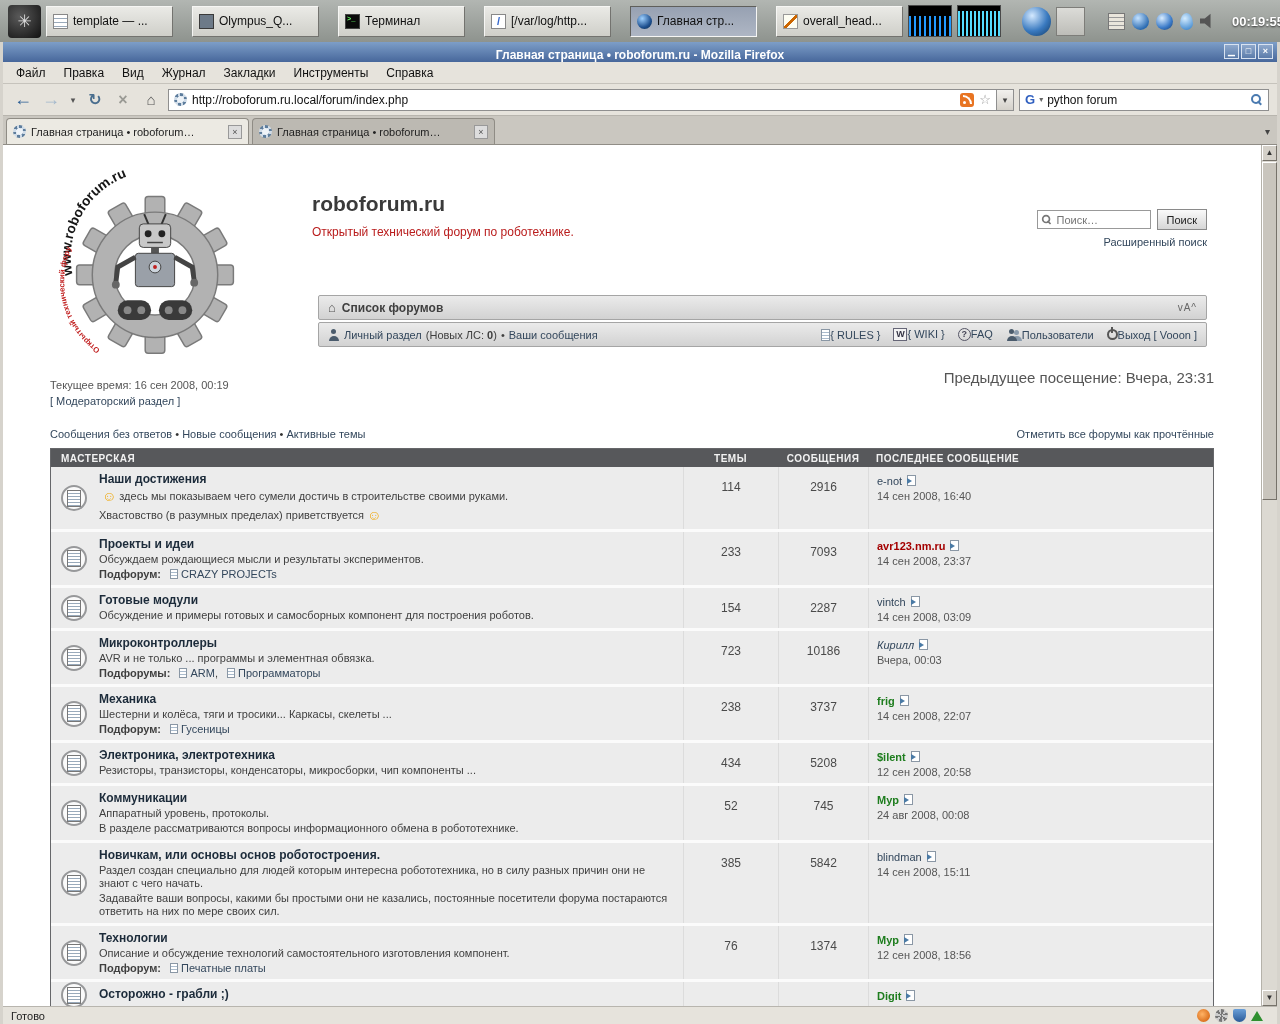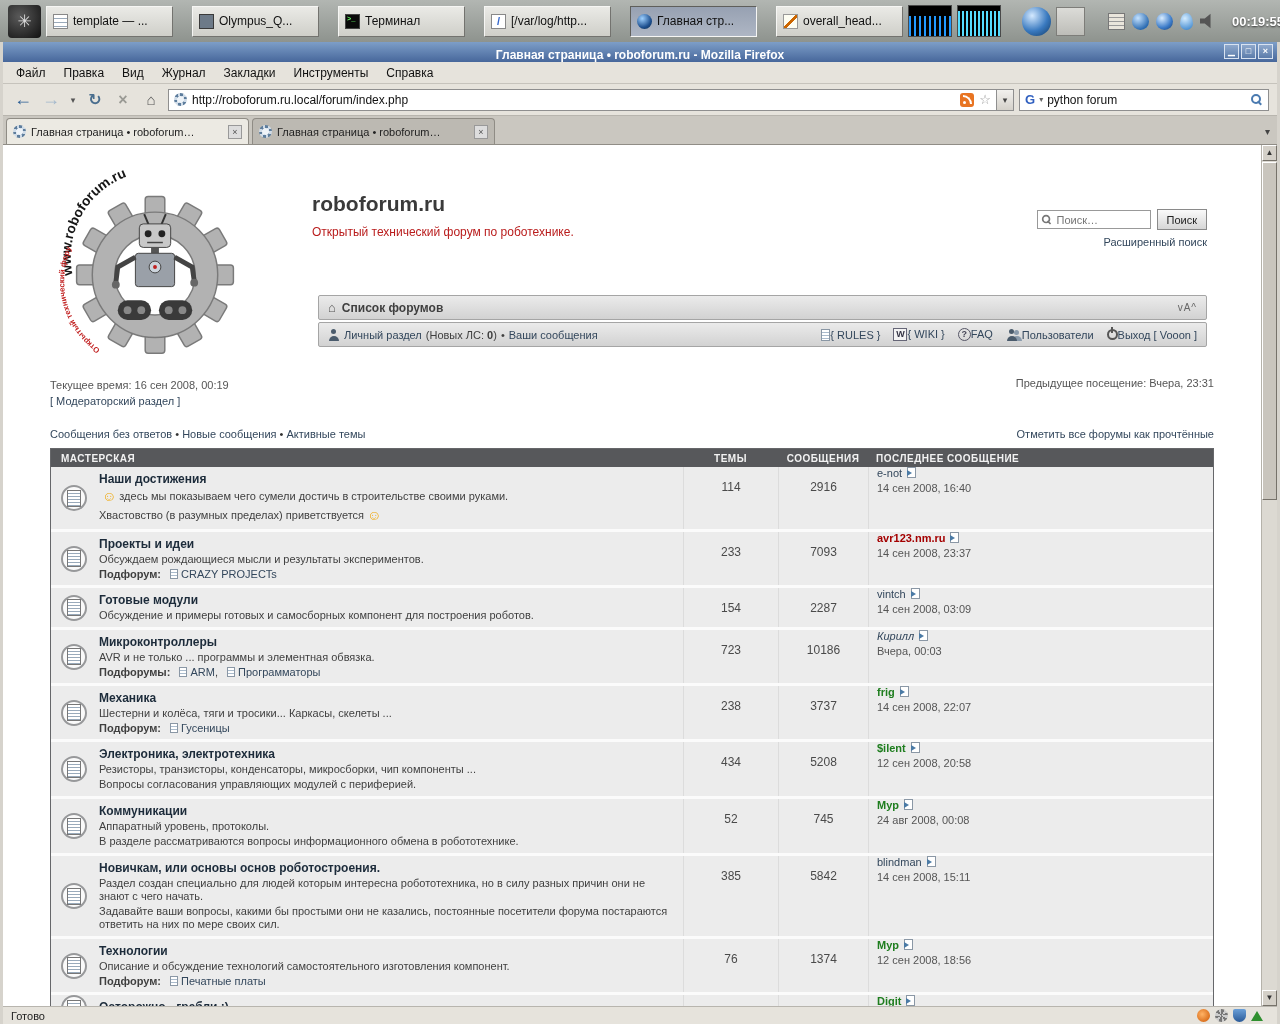--- a/index.html
+++ b/index.html
@@ -94,21 +94,21 @@
 .bar1{top:150px;font-weight:bold;font-size:12px}
 .bar2{top:177px}
 .home-glyph{margin-right:6px;font-size:13px;color:#555}
 .fontsize{margin-left:auto;font-size:10px;color:#666;letter-spacing:1px;font-weight:normal}
 .ub-left{display:flex;align-items:center;gap:4px}
 .pm-count{font-weight:bold}
 .ub-right{margin-left:auto;display:flex;gap:13px;align-items:center}
 .ub-link{display:flex;align-items:flex-start;color:#33475c}
 .link{color:#33475c}
 .meta-left{position:absolute;left:47px;top:232px;font-size:11px;color:#555;line-height:16px}
-.meta-right{position:absolute;right:47px;top:232px;font-size:11px;color:#555}
+.meta-right{position:absolute;right:47px;top:224px;font-size:15px;color:#555}
 .quicklinks{position:absolute;left:47px;top:283px;font-size:11px;color:#333}
 .qlink{color:#33475c}
 .markread{position:absolute;right:47px;top:283px;font-size:11px;color:#33475c}
 
 
 .ftable{position:absolute;left:47px;top:303px;width:1164px;border:1px solid #66676a;background:#fff}
 .fhead{display:flex;background:#57585b;color:#f2f2f2;font-size:10px;font-weight:bold;height:18px;align-items:center;letter-spacing:.5px}
 .h-cat{flex:1;padding-left:10px}
 .h-top{width:95px;text-align:center}
 .h-posts{width:90px;text-align:center}
@@ -120,21 +120,21 @@
 .c-main{flex:1;padding:5px 8px 5px 2px}
 .fname{display:block;font-size:12px;font-weight:bold;color:#1c2b3a;line-height:14px}
 .fdesc{font-size:11px;color:#3f3f3f;line-height:13px;margin-top:2px}
 .tall .fdesc{line-height:17px}
 .smiley{color:#f0a500;font-size:14px;margin:0 3px;vertical-align:-1px}
 .fsub{font-size:11px;color:#3f3f3f;margin-top:2px}
 .mini-doc{display:inline-block;width:8px;height:10px;background:#fff;border:1px solid #8a97a5;margin:0 3px 0 6px;vertical-align:-1px;background-image:repeating-linear-gradient(180deg,transparent 0 2px,#aabbcc 2px 3px)}
 .sublink{color:#33475c}
 .c-top{width:95px;text-align:center;font-size:12px;color:#4a4a4a;padding-top:13px;border-left:1px solid #dcdcdc}
 .c-posts{width:90px;text-align:center;font-size:12px;color:#4a4a4a;padding-top:13px;border-left:1px solid #dcdcdc}
-.c-last{width:345px;padding:0 8px 5px 8px;font-size:11px;border-left:1px solid #dcdcdc}
+.c-last{width:345px;padding:8px 8px 5px 8px;font-size:11px;border-left:1px solid #dcdcdc}
 .luser{font-size:11px}
 .ldate{color:#555;margin-top:3px}
 .goto-icon{display:inline-block;width:9px;height:11px;border:1px solid #8a97a5;background:#fff;margin-left:5px;position:relative;vertical-align:-1px}
 .goto-icon::after{content:"";position:absolute;right:0;top:2px;border:3px solid transparent;border-left:5px solid #4a7aa5}
 
 
 .person-icon{position:relative;width:12px;height:12px;display:inline-block}
 .person-icon::before{content:"";position:absolute;top:0;left:3px;width:5px;height:5px;border-radius:50%;background:#4a5b6c}
 .person-icon::after{content:"";position:absolute;bottom:0;left:1px;width:10px;height:5px;border-radius:5px 5px 0 0;background:#4a5b6c}
 .users-icon{position:relative;width:16px;height:12px;display:inline-block}
@@ -459,21 +459,20 @@
                 <div class="c-posts">3737</div>
                 <div class="c-last"><a class="luser" style="color: rgb(30, 125, 30); font-weight: bold;">frig</a><span class="goto-icon"></span><div class="ldate">14 сен 2008, 22:07</div></div>
               </div>
               <div class="frow">
                 <div class="c-icon">
                   <span class="forum-icon"></span>
                 </div>
                 <div class="c-main">
                   <a class="fname">Электроника, электротехника</a>
                   <div class="fdesc">Резисторы, транзисторы, конденсаторы, микросборки, чип компоненты ...</div>
-                  <div class="fdesc">Вопросы согласования управляющих модулей с периферией.</div>
                 </div>
                 <div class="c-top">434</div>
                 <div class="c-posts">5208</div>
                 <div class="c-last"><a class="luser" style="color: rgb(30, 125, 30); font-weight: bold;">$ilent</a><span class="goto-icon"></span><div class="ldate">12 сен 2008, 20:58</div></div>
               </div>
               <div class="frow">
                 <div class="c-icon">
                   <span class="forum-icon"></span>
                 </div>
                 <div class="c-main">

